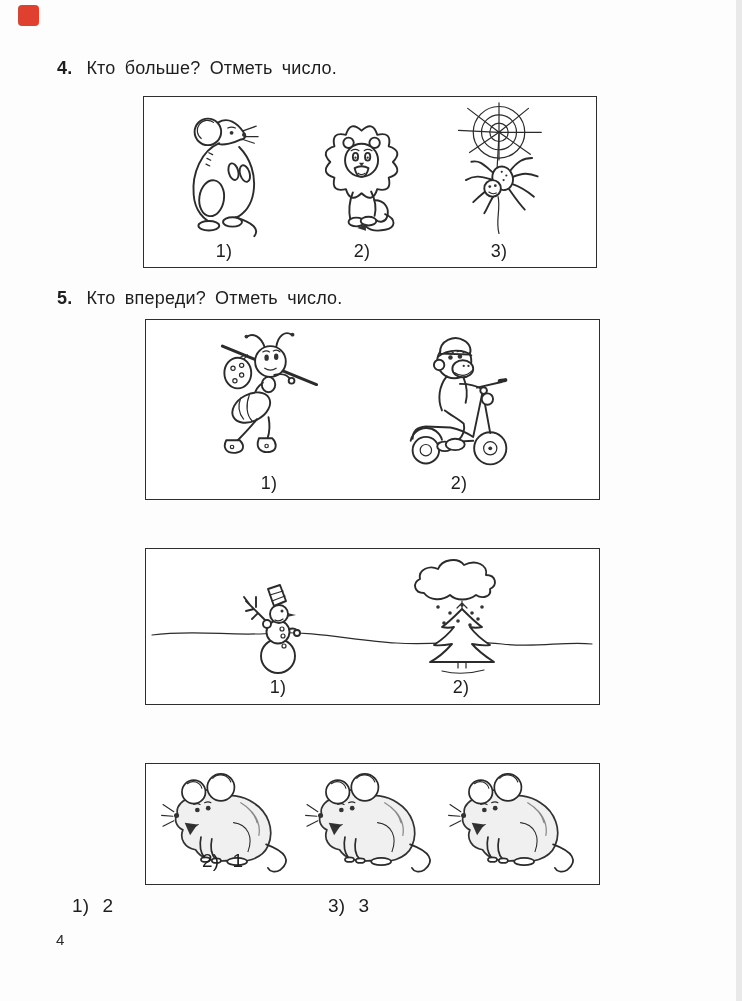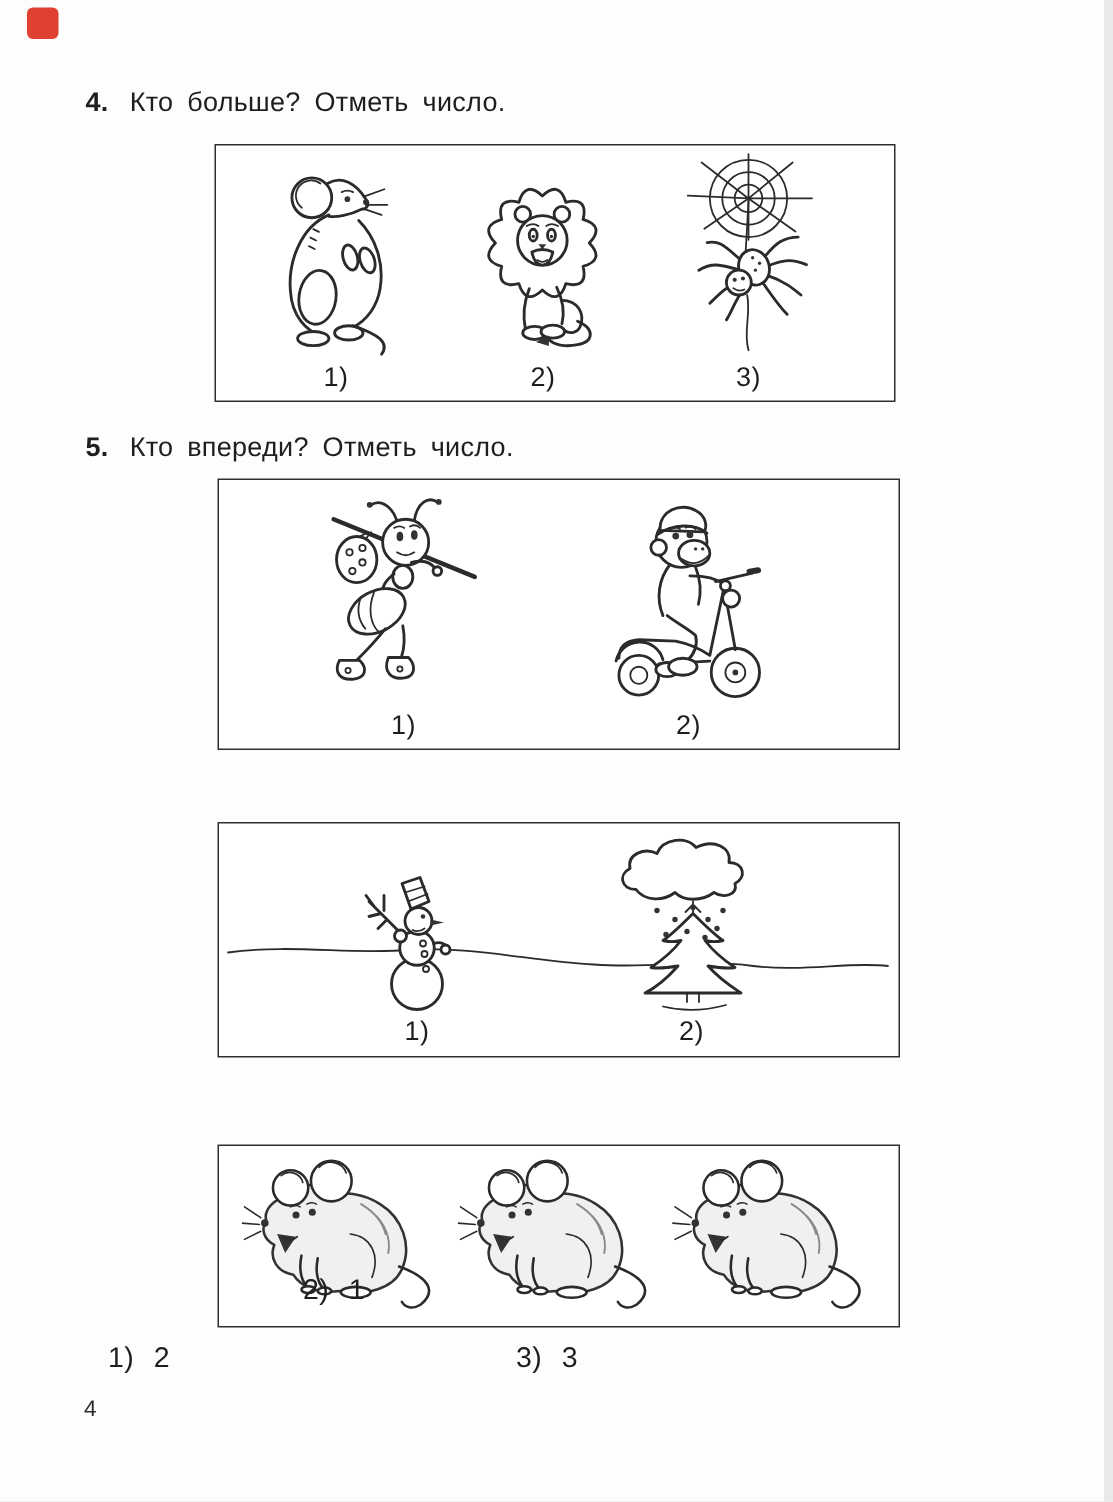--- a/index.html
+++ b/index.html
@@ -308,20 +308,20 @@
     </div>
   </div>
 
   <div class="answers-row">
     <div class="answer-item" style="left:56px;top:895px">
       <span>1)</span><span class="answer-value">2</span>
     </div>
     <div class="answer-item" style="left:186px;top:850px">
       <span>2)</span><span class="answer-value">1</span>
     </div>
-    <div class="answer-item" style="left:328px;top:895px">
+    <div class="answer-item" style="left:312px;top:895px">
       <span>3)</span><span class="answer-value">3</span>
     </div>
   </div>
 
   <div class="page-number">4</div>
 
 </div>
 
 </body></html>

